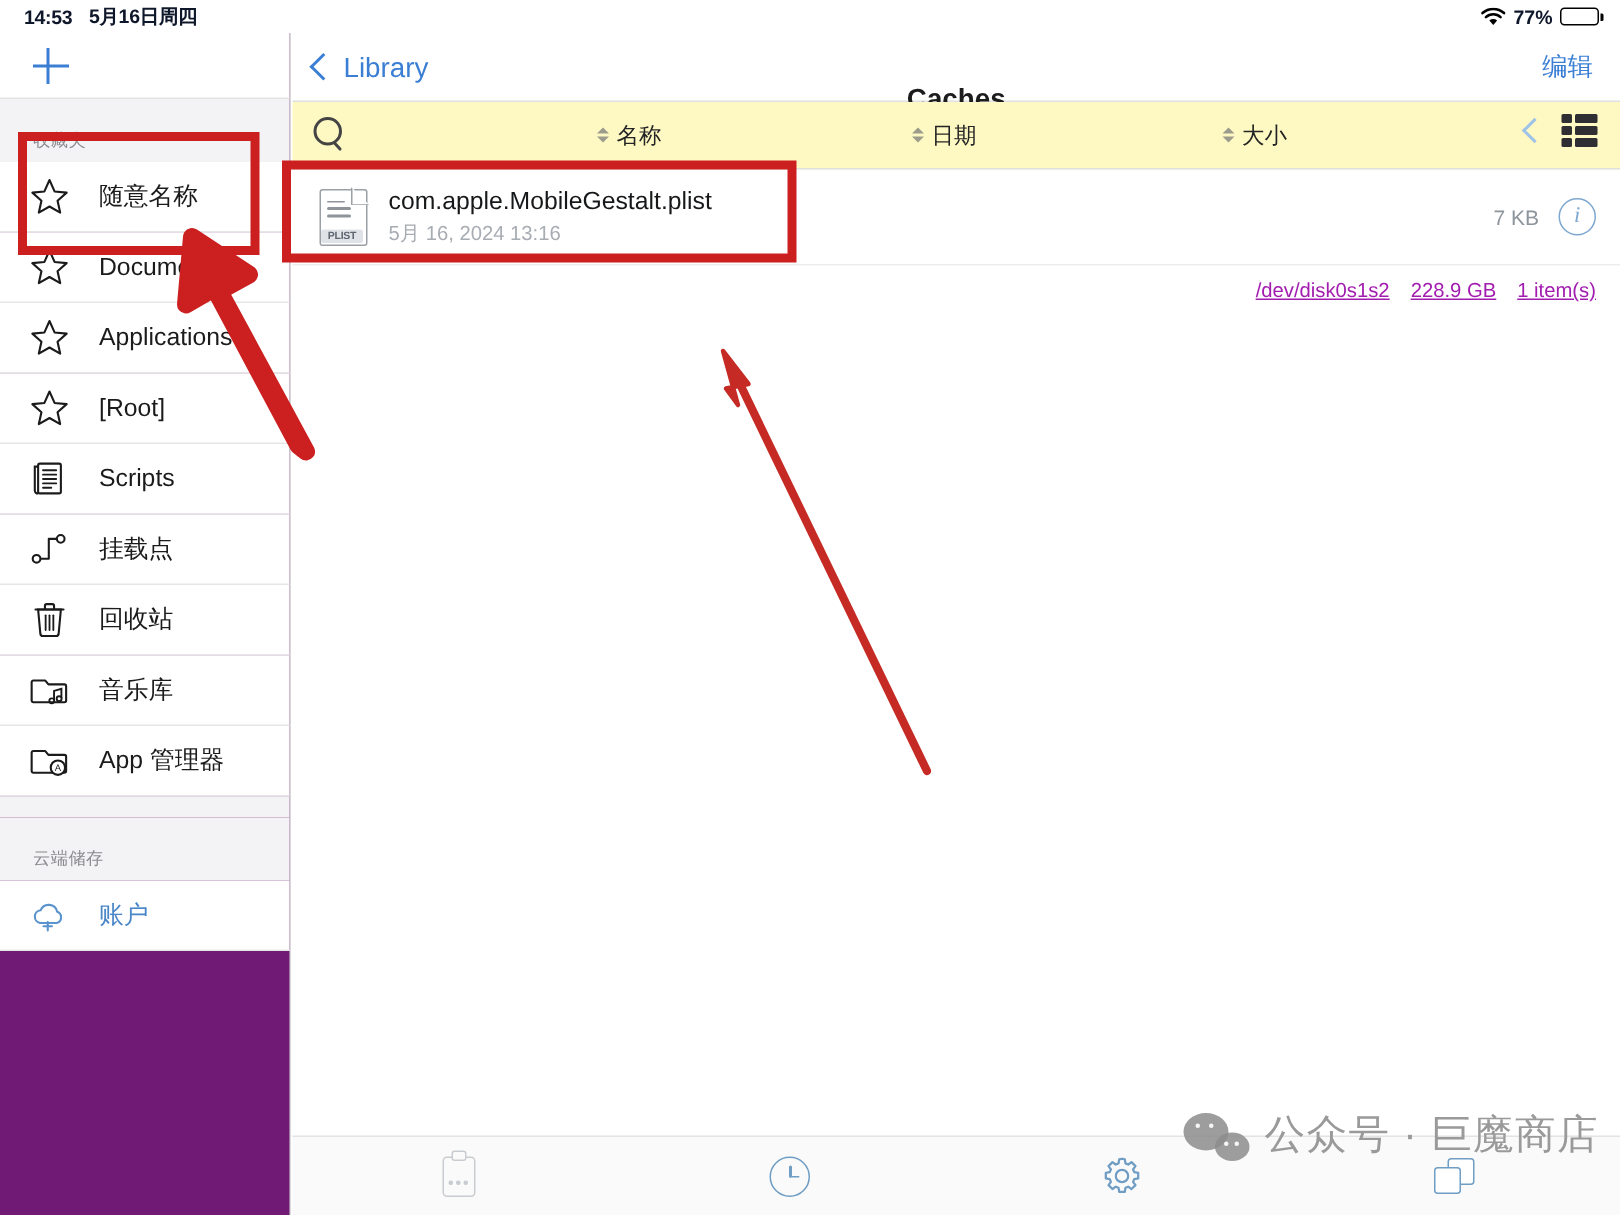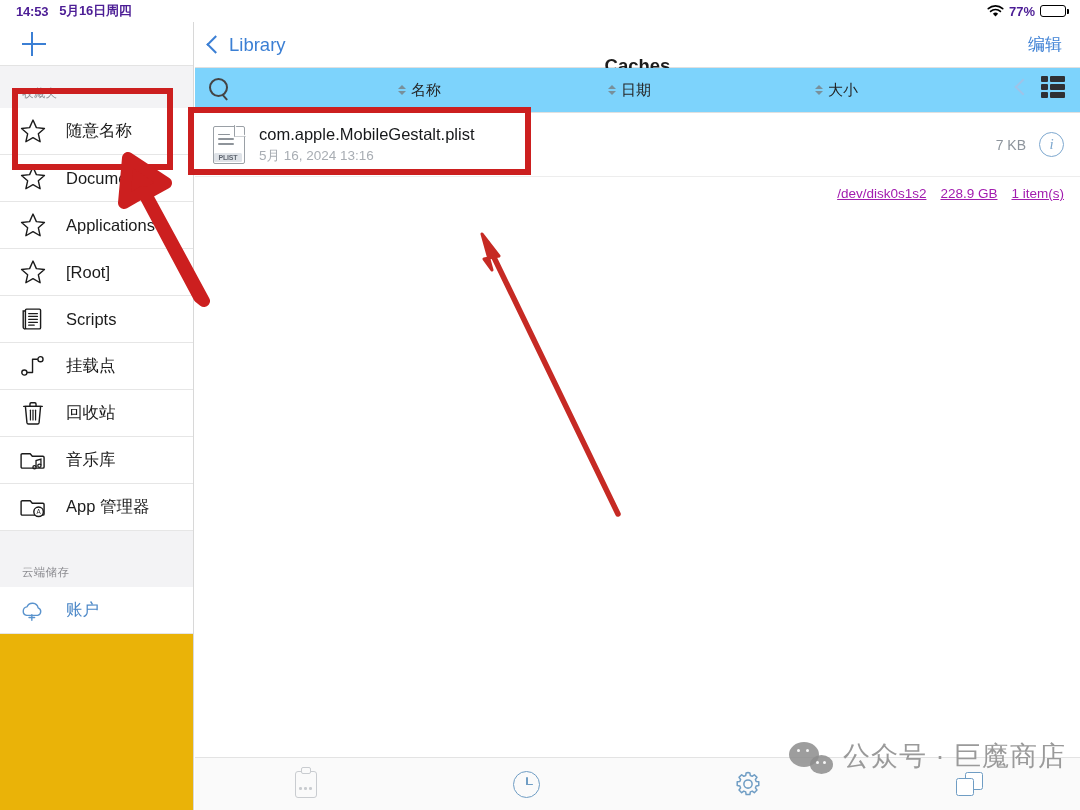--- a/index.html
+++ b/index.html
@@ -28,21 +28,21 @@
     left: 0; top: 0;
     width: 1080px;
     height: 22px;
     display: flex;
     align-items: center;
     justify-content: space-between;
     padding: 0 14px 0 16px;
     box-sizing: border-box;
     font-size: 13px;
     font-weight: bold;
-    color: #4c1d95;
+    color: #0f172a;
     z-index: 30;
   }
   .status-left { display: flex; align-items: center; gap: 11px; }
   .status-right { display: flex; align-items: center; gap: 5px; }
   .status-time { letter-spacing: -0.2px; }
   .status-date { letter-spacing: -0.2px; }
   .wifi-glyph { display: inline-block; width: 17px; height: 13px; position: relative; }
   .batt-pct { font-size: 13px; font-weight: bold; }
   .batt {
     width: 26px; height: 12px;
@@ -61,21 +61,21 @@
     border-radius: 0 1px 1px 0;
   }
   .batt-fill { height: 100%; background: #000; border-radius: 1px; }
 
   
   .sidebar {
     position: absolute;
     left: 0; top: 22px;
     width: 194px;
     height: 788px;
-    background: #eab308;
+    background: #701a75;
     border-right: 1px solid #d8d8d8;
     box-sizing: border-box;
     z-index: 5;
   }
   .sidebar-top {
     height: 44px;
     display: flex;
     align-items: center;
     padding-left: 20px;
     background: #fff;
@@ -177,21 +177,21 @@
     font-size: 17px;
     cursor: pointer;
   }
 
   .colbar {
     height: 44px;
     display: flex;
     align-items: center;
     border-bottom: 1px solid #e0e0e0;
     position: relative;
-    background: #7dd3fc;
+    background: #fef9c3;
   }
   .search-ico {
     position: absolute;
     left: 14px; top: 10px;
     width: 19px; height: 19px;
     border: 2px solid #444;
     border-radius: 50%;
     box-sizing: border-box;
     cursor: pointer;
   }

